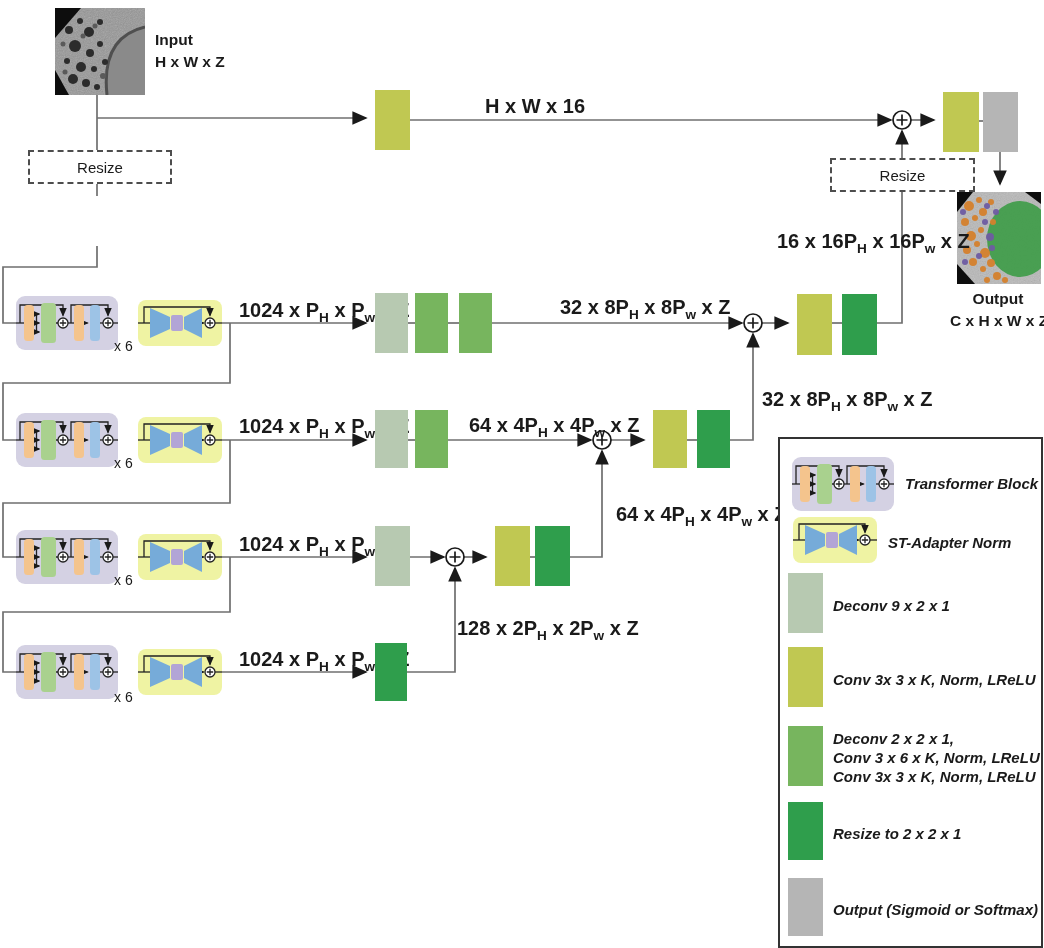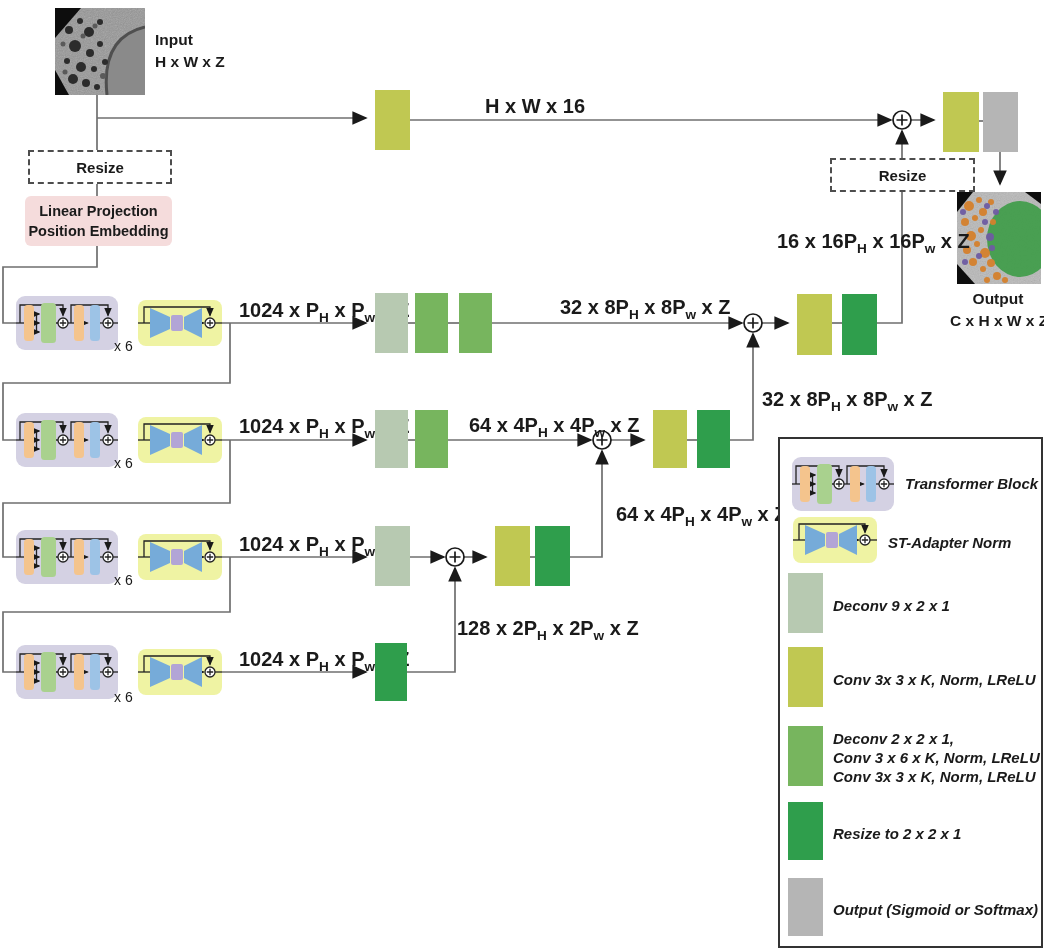--- a/index.html
+++ b/index.html
@@ -6,21 +6,21 @@
   #canvas{position:relative;width:1044px;height:948px;background:#fff;overflow:hidden;
           font-family:"Liberation Sans",sans-serif;color:#1a1a1a;}
   #wires{position:absolute;left:0;top:0;}
   .abs{position:absolute;}
   .blk{position:absolute;}
   .dim{position:absolute;font-size:20px;font-weight:600;white-space:nowrap;}
   .dim sub{font-size:68%;font-weight:600;}
   .cap{position:absolute;font-size:15.5px;font-weight:600;line-height:22px;white-space:nowrap;}
   .dashedbox{position:absolute;background:#fff;border:2px dashed #4d4d4d;
              display:flex;align-items:center;justify-content:center;
-             font-size:15px;font-weight:700;}
+             font-size:15px;font-weight:400;}
   .pinkbox{position:absolute;background:var(--pink);border-radius:6px;
            display:flex;flex-direction:column;align-items:center;justify-content:center;
            font-size:14.5px;font-weight:600;line-height:20px;}
   .xsix{position:absolute;font-size:14px;font-weight:400;}
   .slot{position:absolute;}
   .legendbox{position:absolute;border:2px solid #333;background:#fff;}
   .sw{position:absolute;}
   .leglbl{position:absolute;font-size:15px;font-weight:600;line-height:19px;white-space:nowrap;font-style:italic;}
   .center{text-align:center;}
 </style>
@@ -176,24 +176,20 @@
     <span style="display:block">Output</span>
     <span style="display:block">C x H x W x Z</span>
   </div>
 
   <div class="dashedbox" style="left:28px;top:150px;width:140px;height:30px">
     <span>Resize</span>
   </div>
   <div class="dashedbox" style="left:830px;top:158px;width:141px;height:30px">
     <span>Resize</span>
   </div>
-  <div class="pinkbox" style="left:25px;top:196px;width:147px;height:50px">
-    <span>Linear Projection</span>
-    <span>Position Embedding</span>
-  </div>
 
   <div class="dim center" style="left:455px;top:95px;width:160px">H x W x 16</div>
   <div class="dim" style="left:777px;top:230px">16 x 16P<sub>H</sub> x 16P<sub>w</sub> x Z</div>
 
   <div class="dim" style="left:239px;top:299px">1024 x P<sub>H</sub> x P<sub>w</sub> x Z</div>
   <div class="dim" style="left:560px;top:296px">32 x 8P<sub>H</sub> x 8P<sub>w</sub> x Z</div>
   <div class="dim" style="left:762px;top:388px">32 x 8P<sub>H</sub> x 8P<sub>w</sub> x Z</div>
 
   <div class="dim" style="left:239px;top:415px">1024 x P<sub>H</sub> x P<sub>w</sub> x Z</div>
   <div class="dim" style="left:469px;top:414px">64 x 4P<sub>H</sub> x 4P<sub>w</sub> x Z</div>

